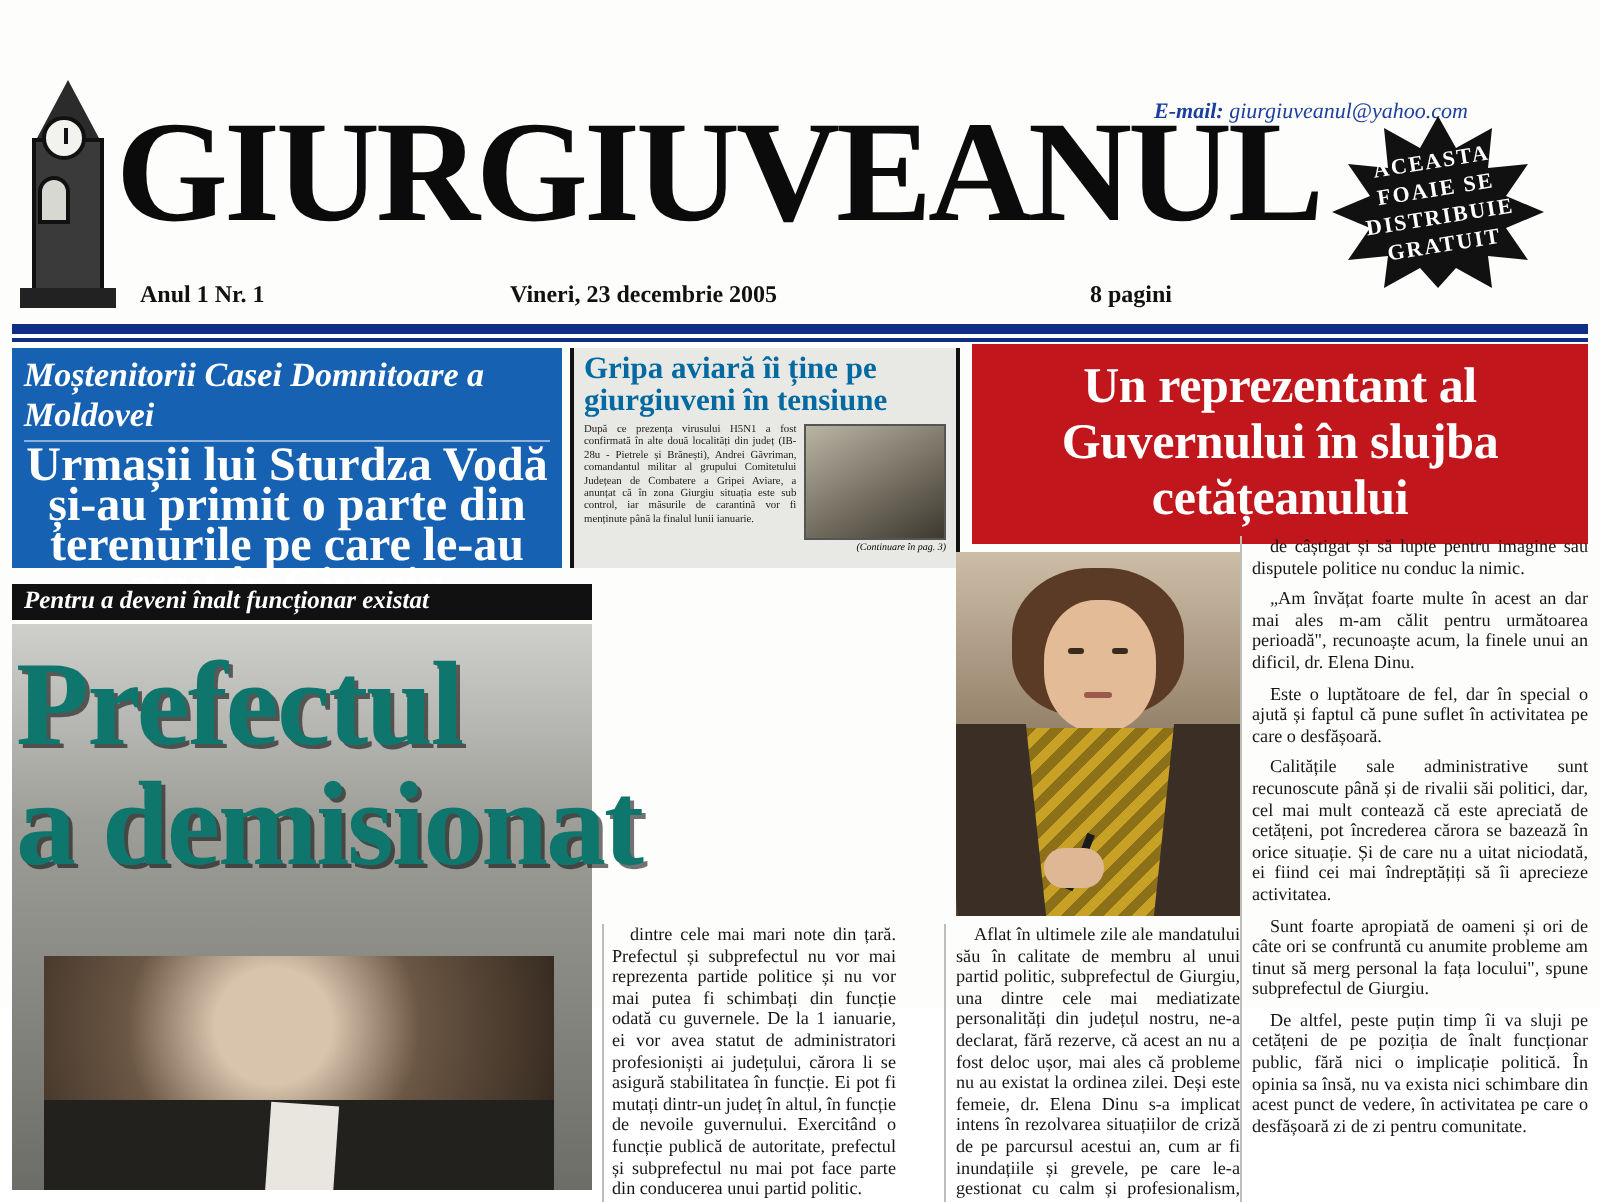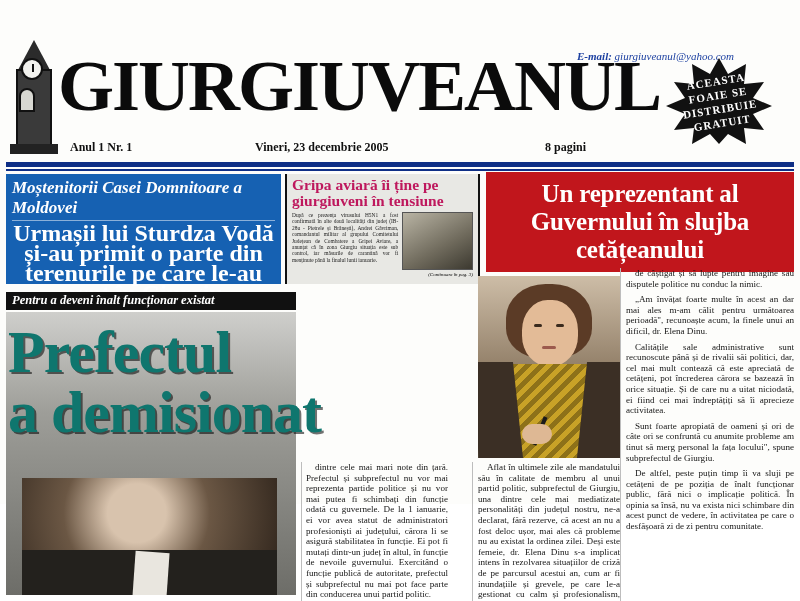--- a/index.html
+++ b/index.html
@@ -93,21 +93,21 @@
     border-bottom: 1px solid rgba(255,255,255,.5); padding-bottom: 2px; margin-bottom: 2px;
   }
   .teaser-left .head {
     font-weight: bold; font-size: 24px; line-height: 20px; color: #fff; text-align: center;
   }
   .teaser-mid {
     position: absolute; left: 285px; top: 174px; width: 195px; height: 110px;
     background: #e8e8e4; border-left: 2px solid #111; border-right: 2px solid #111; padding: 3px 5px;
   }
   .teaser-mid .head {
-    font-weight: bold; font-size: 15.5px; line-height: 16px; color: #be185d;
+    font-weight: bold; font-size: 15.5px; line-height: 16px; color: #0369a1;
   }
   .teaser-mid .body { margin-top: 3px; display: flex; gap: 4px; }
   .teaser-mid .txt { font-size: 5.4px; line-height: 6.4px; color: #1a1a1a; text-align: justify; width: 108px; }
   .teaser-mid .thumb {
     width: 72px; height: 58px; background: linear-gradient(150deg,#b9b4a4,#6f6a5c 60%,#3c3930);
     border: 1px solid #555;
   }
   .teaser-mid .credit { font-size: 5px; text-align: right; margin-top: 2px; font-style: italic; }
 
   
@@ -308,18 +308,19 @@
     <p>dintre cele mai mari note din țară. Prefectul și subprefectul nu vor mai reprezenta partide politice și nu vor mai putea fi schimbați din funcție odată cu guvernele. De la 1 ianuarie, ei vor avea statut de administratori profesioniști ai județului, cărora li se asigură stabilitatea în funcție. Ei pot fi mutați dintr-un județ în altul, în funcție de nevoile guvernului. Exercitând o funcție publică de autoritate, prefectul și subprefectul nu mai pot face parte din conducerea unui partid politic.</p>
   </div>
 
   <div class="col col-2">
     <p>Aflat în ultimele zile ale mandatului său în calitate de membru al unui partid politic, subprefectul de Giurgiu, una dintre cele mai mediatizate personalități din județul nostru, ne-a declarat, fără rezerve, că acest an nu a fost deloc ușor, mai ales că probleme nu au existat la ordinea zilei. Deși este femeie, dr. Elena Dinu s-a implicat intens în rezolvarea situațiilor de criză de pe parcursul acestui an, cum ar fi inundațiile și grevele, pe care le-a gestionat cu calm și profesionalism, lucru recunoscut de colaboratorii săi.</p>
   </div>
 
   <div class="col col-3">
     <p>de câștigat și să lupte pentru imagine sau disputele politice nu conduc la nimic.</p>
     <p>„Am învățat foarte multe în acest an dar mai ales m-am călit pentru următoarea perioadă", recunoaște acum, la finele unui an dificil, dr. Elena Dinu.</p>
+    <p>Este o luptătoare de fel, dar în special o ajută și faptul că pune suflet în activitatea pe care o desfășoară.</p>
     <p>Calitățile sale administrative sunt recunoscute până și de rivalii săi politici, dar, cel mai mult contează că este apreciată de cetățeni, pot încrederea cărora se bazează în orice situație. Și de care nu a uitat niciodată, ei fiind cei mai îndreptățiți să îi aprecieze activitatea.</p>
     <p>Sunt foarte apropiată de oameni și ori de câte ori se confruntă cu anumite probleme am tinut să merg personal la fața locului", spune subprefectul de Giurgiu.</p>
     <p>De altfel, peste puțin timp îi va sluji pe cetățeni de pe poziția de înalt funcționar public, fără nici o implicație politică. În opinia sa însă, nu va exista nici schimbare din acest punct de vedere, în activitatea pe care o desfășoară zi de zi pentru comunitate.</p>
   </div>
 
 </div>
 
 </body></html>

